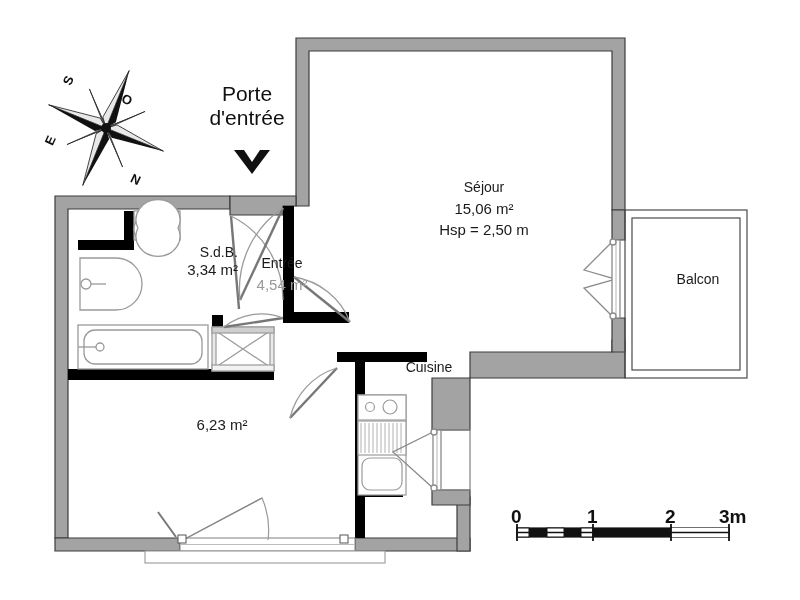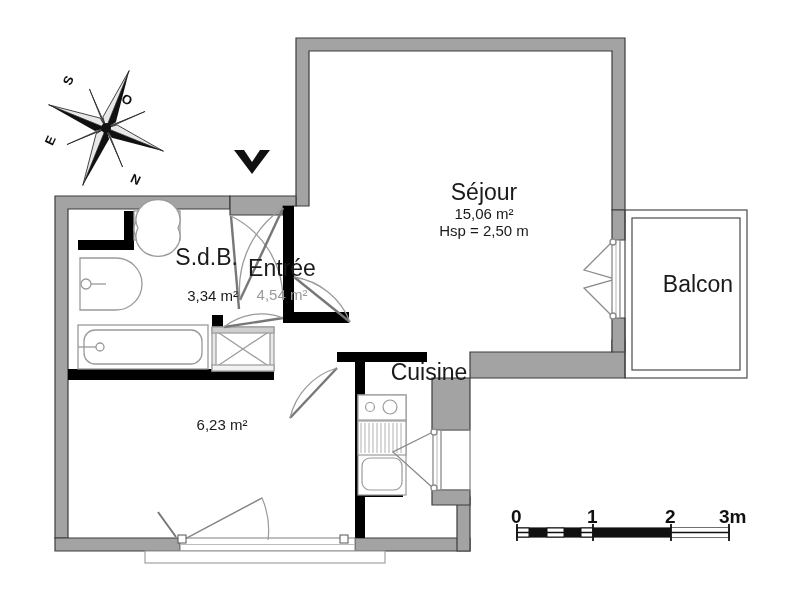--- a/index.html
+++ b/index.html
@@ -3,21 +3,21 @@
 <meta charset="utf-8">
 <style>
   html,body{margin:0;padding:0;background:#ffffff;}
   body{width:800px;height:600px;overflow:hidden;
        font-family:"Liberation Sans", sans-serif;color:#000;}
   #plan{position:relative;width:800px;height:600px;background:#fff;}
   svg{display:block;}
   .lbl{position:absolute;text-align:center;line-height:1.12;
        font-family:"Liberation Sans", sans-serif;color:#1a1a1a;
        white-space:nowrap;pointer-events:none;}
-  .room-name{font-size:23px;font-weight:400;}
+  .room-name{font-size:14px;font-weight:400;}
   .room-area{font-size:15px;font-weight:400;}
   .room-hsp{font-size:15px;font-weight:400;}
   .faded{color:#9a9a9a;}
   .scale-num{position:absolute;font-size:19px;font-weight:700;color:#111;}
   .compass-l{position:absolute;font-size:13px;font-weight:700;color:#111;}
   .entry-title{font-size:21px;font-weight:400;color:#111;}
 </style>
 </head>
 <body>
 
@@ -231,38 +231,42 @@
 
     <line x1="517" y1="532.5" x2="729" y2="532.5" stroke="#111" stroke-width="1.4"></line>
     <line x1="517" y1="524" x2="517" y2="541" stroke="#111" stroke-width="1.8"></line>
     <line x1="593" y1="524" x2="593" y2="541" stroke="#111" stroke-width="1.8"></line>
     <line x1="671" y1="524" x2="671" y2="541" stroke="#111" stroke-width="1.8"></line>
     <line x1="729" y1="524" x2="729" y2="541" stroke="#111" stroke-width="1.8"></line>
   </g>
 
 </svg>
 
+<div class="lbl" style="left:152px;top:82px;width:190px;">
+  <div class="entry-title">Porte</div>
+  <div class="entry-title">d'entrée</div>
+</div>
 <svg style="position:absolute;left:232px;top:148px;" width="40" height="28">
   <polygon points="2,2 20,26 38,2 28,2 20,14 12,2" fill="#111"></polygon>
 </svg>
 
 <div class="compass-l" style="left:64px;top:73px;transform:rotate(-65deg);">S</div>
 <div class="compass-l" style="left:122px;top:92px;transform:rotate(25deg);">O</div>
 <div class="compass-l" style="left:46px;top:133px;transform:rotate(-65deg);">E</div>
 <div class="compass-l" style="left:131px;top:172px;transform:rotate(25deg);">N</div>
 
 <div class="lbl" style="left:388px;top:180px;width:192px;">
   <div class="room-name">Séjour</div>
-  <div class="room-area" style="">15,06 m²</div>
-  <div class="room-hsp" style="">Hsp = 2,50 m</div>
+  <div class="room-area" style="margin-top:5px;">15,06 m²</div>
+  <div class="room-hsp" style="margin-top:5px;">Hsp = 2,50 m</div>
 </div>
 
 <div class="lbl" style="left:88px;top:245px;width:150px;text-align:right;">
   <div class="room-name">S.d.B.</div>
-  <div class="room-area" style="margin-top:17px;">3,34 m²</div>
+  <div class="room-area" style="margin-top:1px;">3,34 m²</div>
 </div>
 
 <div class="lbl" style="left:212px;top:256px;width:140px;">
   <div class="room-name">Entrée</div>
   <div class="room-area faded" style="margin-top:5px;">4,54 m²</div>
 </div>
 
 <div class="lbl" style="left:136px;top:412px;width:172px;">
   <div class="room-area" style="margin-top:5px;">6,23 m²</div>
 </div>

